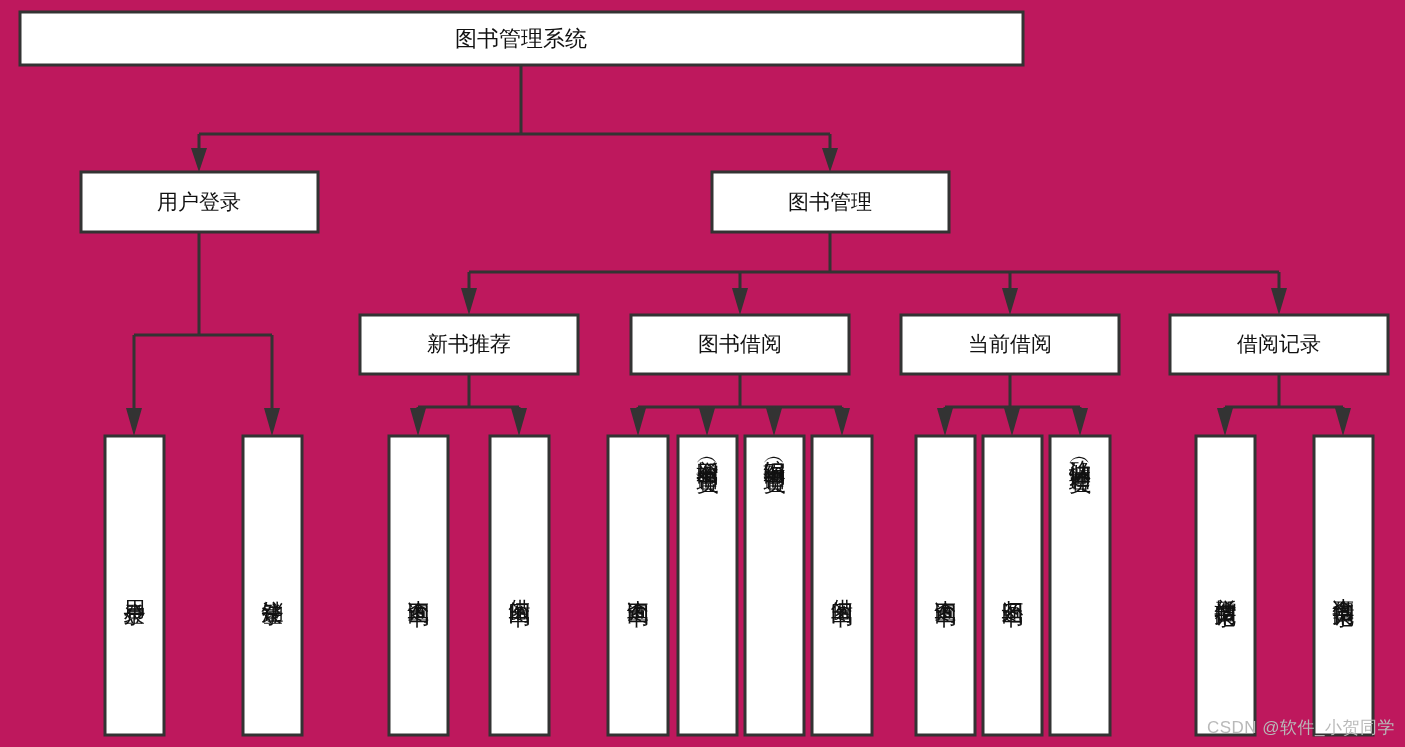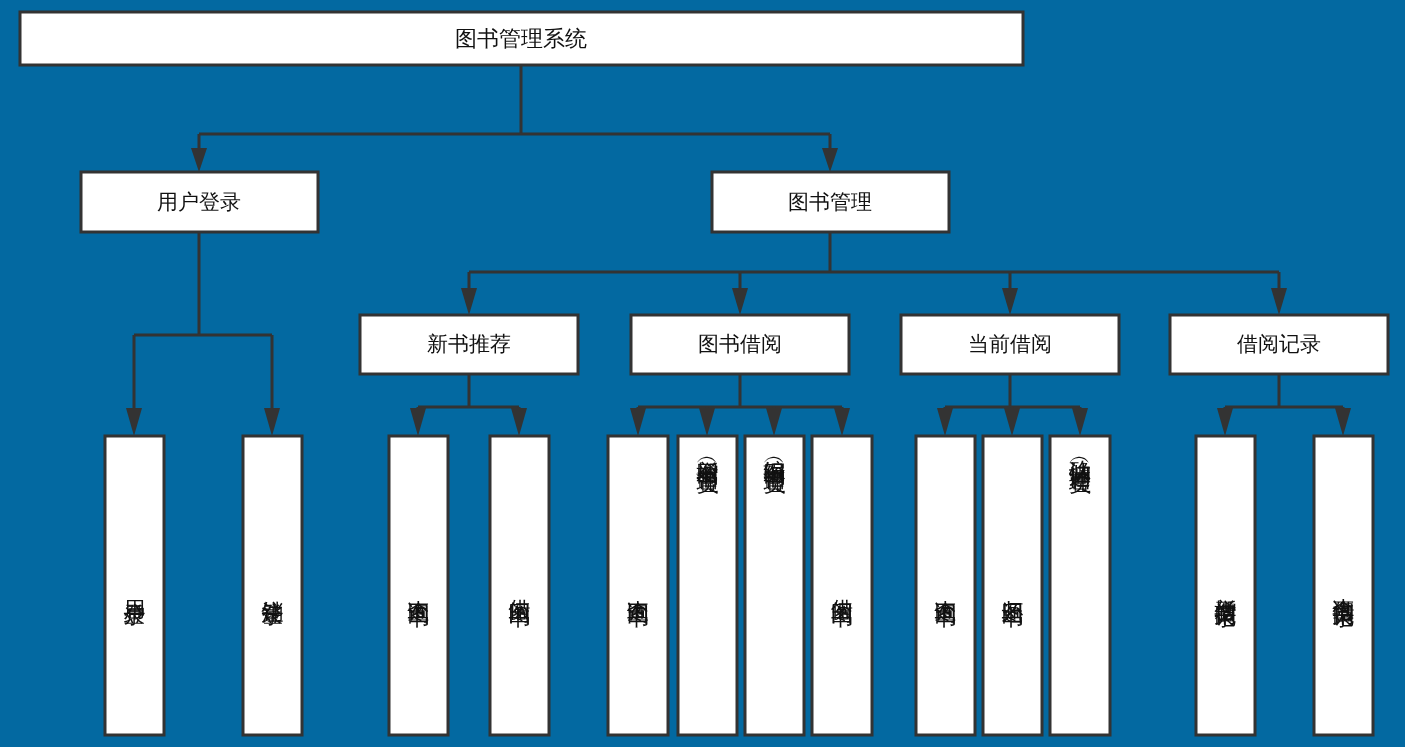--- a/index.html
+++ b/index.html
@@ -8,21 +8,21 @@
     padding: 0;
     background: #ffffff;
   }
   body {
     font-family: "Liberation Sans", "DejaVu Sans", sans-serif;
   }
   #diagram-root {
     position: relative;
     width: 1405px;
     height: 747px;
-    background: #0369a1;
+    background: #be185d;
     overflow: hidden;
   }
   svg.diagram-canvas {
     position: absolute;
     top: 0;
     left: 0;
     width: 1405px;
     height: 747px;
   }
   .node-box {
@@ -269,14 +269,15 @@
     <span class="vlabel-text" style="margin-top:6px;">确认归还（管理员）</span>
   </div>
 
   <div class="vlabel-wrap" style="left:1196px; top:436px; width:59px; height:299px;">
     <span class="vlabel-text">新增借阅记录</span>
   </div>
   <div class="vlabel-wrap" style="left:1314px; top:436px; width:59px; height:299px;">
     <span class="vlabel-text">查询借阅记录</span>
   </div>
 
+  <div class="watermark">CSDN @软件_小贺同学</div>
 
 </div>
 
 </body></html>

